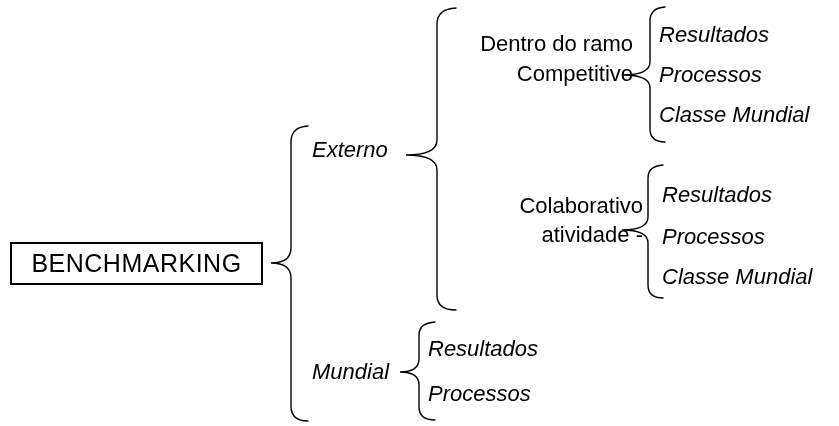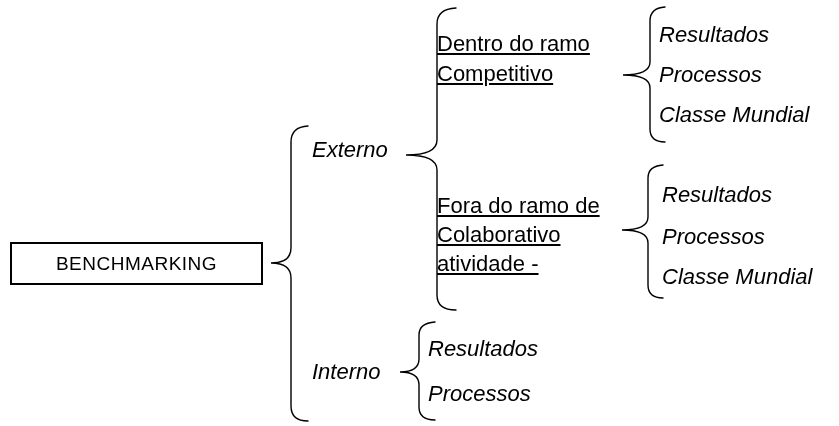--- a/index.html
+++ b/index.html
@@ -35,36 +35,35 @@
     top: 242px;
     width: 249px;
     height: 39px;
     border: 2px solid #000000;
     background: #ffffff;
     display: flex;
     align-items: center;
     justify-content: center;
   }
   .root-box span {
-    font-size: 19px;
+    font-size: 25px;
     letter-spacing: 0.5px;
     white-space: nowrap;
   }
   .txt {
     position: absolute;
     font-size: 22px;
     line-height: 26px;
     white-space: nowrap;
     font-style: italic;
   }
   .multiline {
     position: absolute;
     font-size: 22px;
-    text-align: left;
-    text-decoration: underline;
+    text-align: right;
   }
   #externo-label   { left: 312px; top: 137px; }
   #interno-label   { left: 312px; top: 359px; }
 
   #competitivo-label { left: 437px; top: 29px;  width: 196px; line-height: 30px; }
   #colaborativo-label{ left: 437px; top: 191px; width: 206px; line-height: 29px; }
 
   #comp-item-0 { left: 659px; top: 22px; }
   #comp-item-1 { left: 659px; top: 62px; }
   #comp-item-2 { left: 659px; top: 102px; }
@@ -98,27 +97,26 @@
   <div class="multiline" id="competitivo-label">
     <div>Dentro do ramo</div>
     <div>Competitivo</div>
   </div>
 
   <div class="txt" id="comp-item-0">Resultados</div>
   <div class="txt" id="comp-item-1">Processos</div>
   <div class="txt" id="comp-item-2">Classe Mundial</div>
 
   <div class="multiline" id="colaborativo-label">
-    <div>Fora do ramo de</div>
     <div>Colaborativo</div>
     <div>atividade -</div>
   </div>
 
   <div class="txt" id="colab-item-0">Resultados</div>
   <div class="txt" id="colab-item-1">Processos</div>
   <div class="txt" id="colab-item-2">Classe Mundial</div>
 
-  <div class="txt" id="interno-label">Interno</div>
+  <div class="txt" id="interno-label">Mundial</div>
 
   <div class="txt" id="interno-item-0">Resultados</div>
   <div class="txt" id="interno-item-1">Processos</div>
 
 </div>
 
 </body></html>

